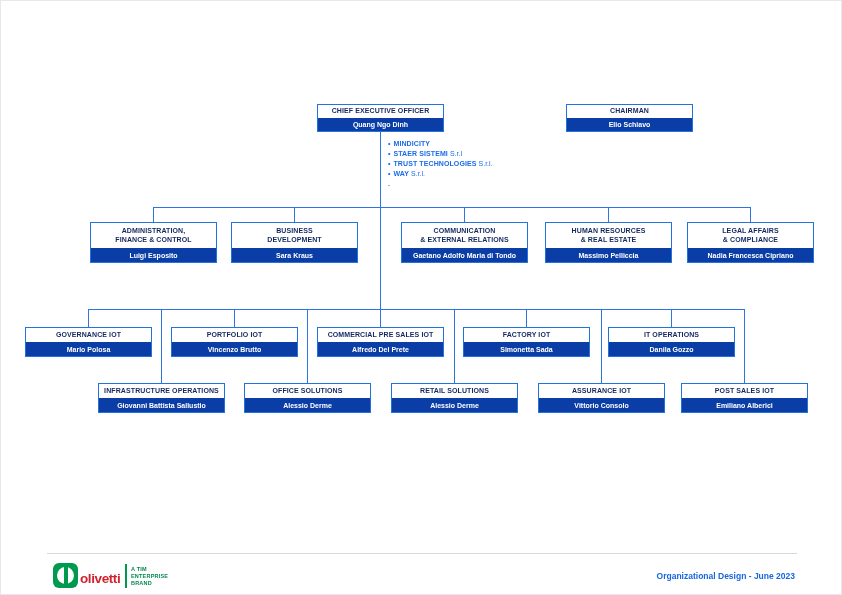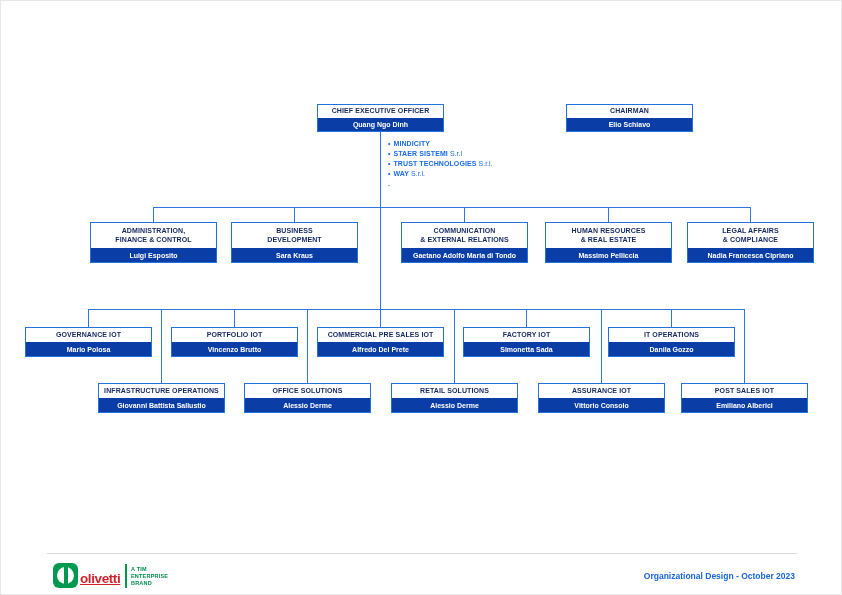--- a/index.html
+++ b/index.html
@@ -44,21 +44,21 @@
   .logo-disc {
     position:absolute; left:4px; top:4px; width:17px; height:17px;
     background:#ffffff; border-radius:50%;
   }
   .logo-bar {
     position:absolute; left:10.5px; top:3px; width:4px; height:19px;
     background:#009a4f;
   }
   .wordmark {
     position:absolute; left:27px; top:9px; color:#d0232e; font-weight:bold;
-    font-size:13.5px; letter-spacing:-0.4px;text-decoration:underline;
+    font-size:13.5px; letter-spacing:-0.4px;
   }
   .brand-divider { position:absolute; left:72px; top:2px; width:1.5px; height:24px; background:#009a4f; }
   .tagline { position:absolute; left:78px; top:4px; color:#008a4c; font-size:5.5px; font-weight:bold; line-height:7px; letter-spacing:0.2px; }
   .footer-note {
     position:absolute; right:46px; top:570px; color:#1766e2;
     font-size:8.5px; font-weight:bold;
   }
 </style>
 </head>
 <body>
@@ -212,15 +212,15 @@
     </div>
     <div class="wordmark">olivetti</div>
     <div class="brand-divider"></div>
     <div class="tagline">
       <div>A TIM</div>
       <div>ENTERPRISE</div>
       <div>BRAND</div>
     </div>
   </div>
 
-  <div class="footer-note">Organizational Design - October 2023</div>
+  <div class="footer-note">Organizational Design - June 2023</div>
 
 </div>
 
 </body></html>

